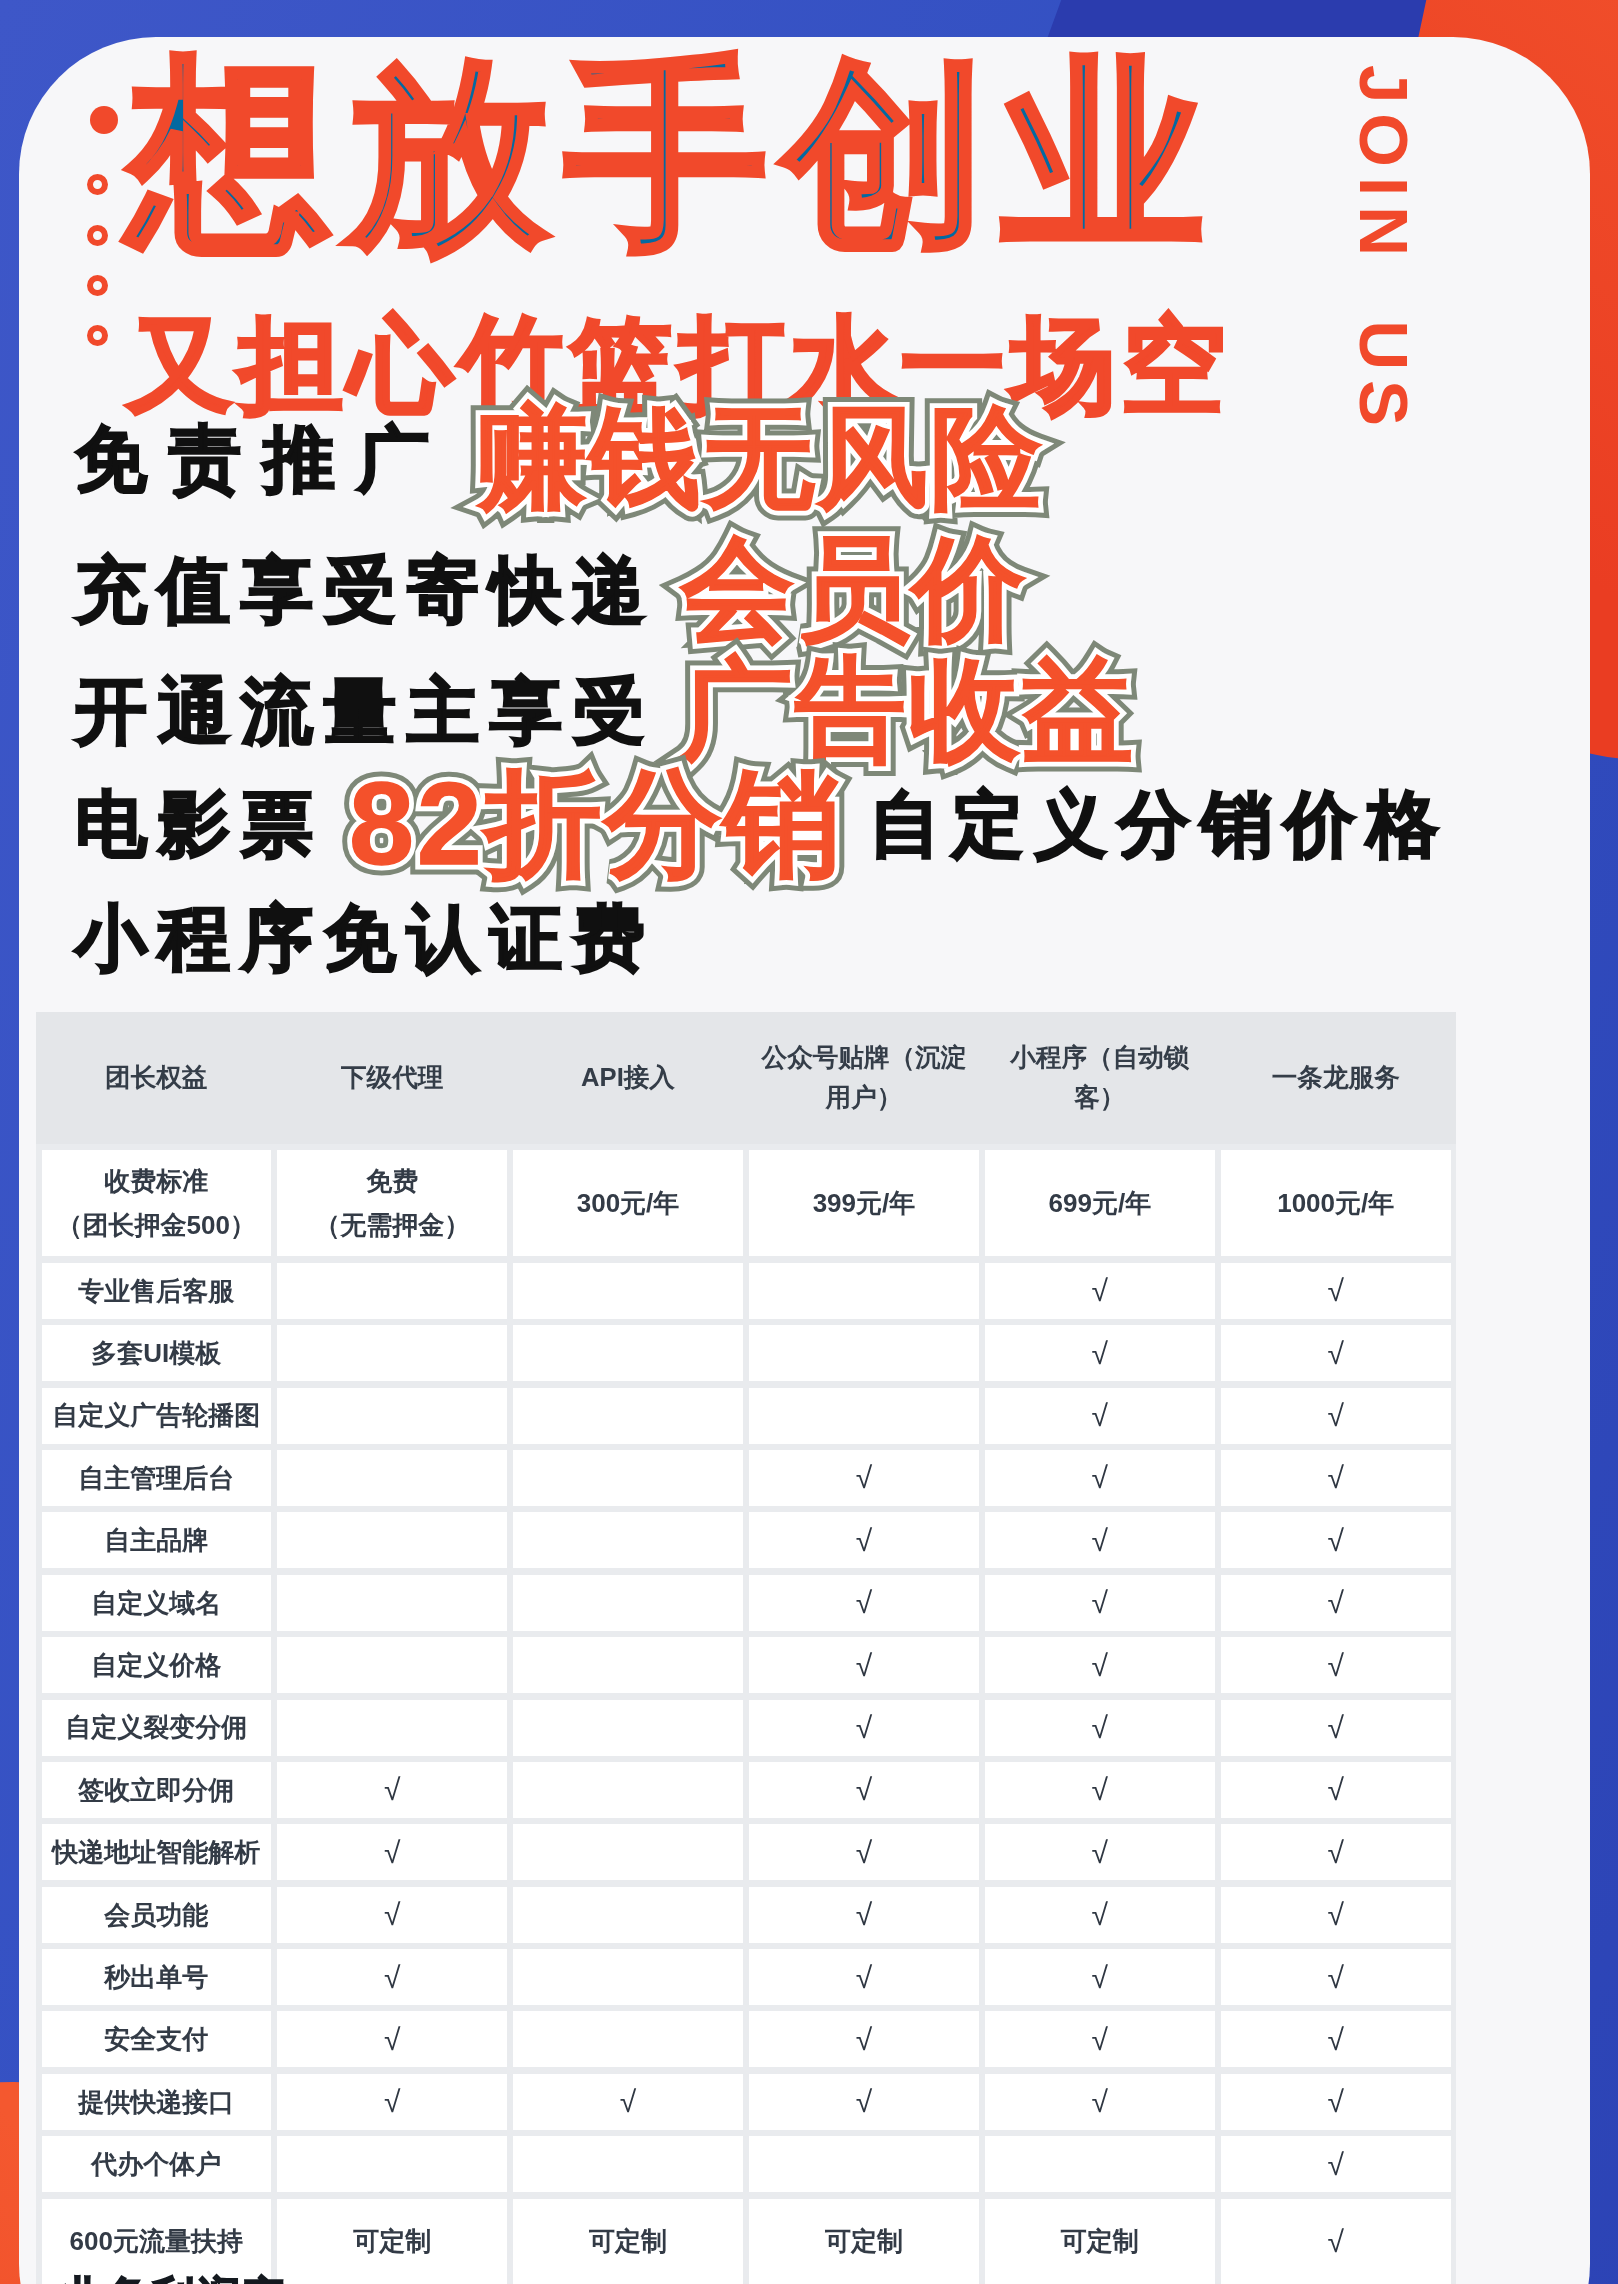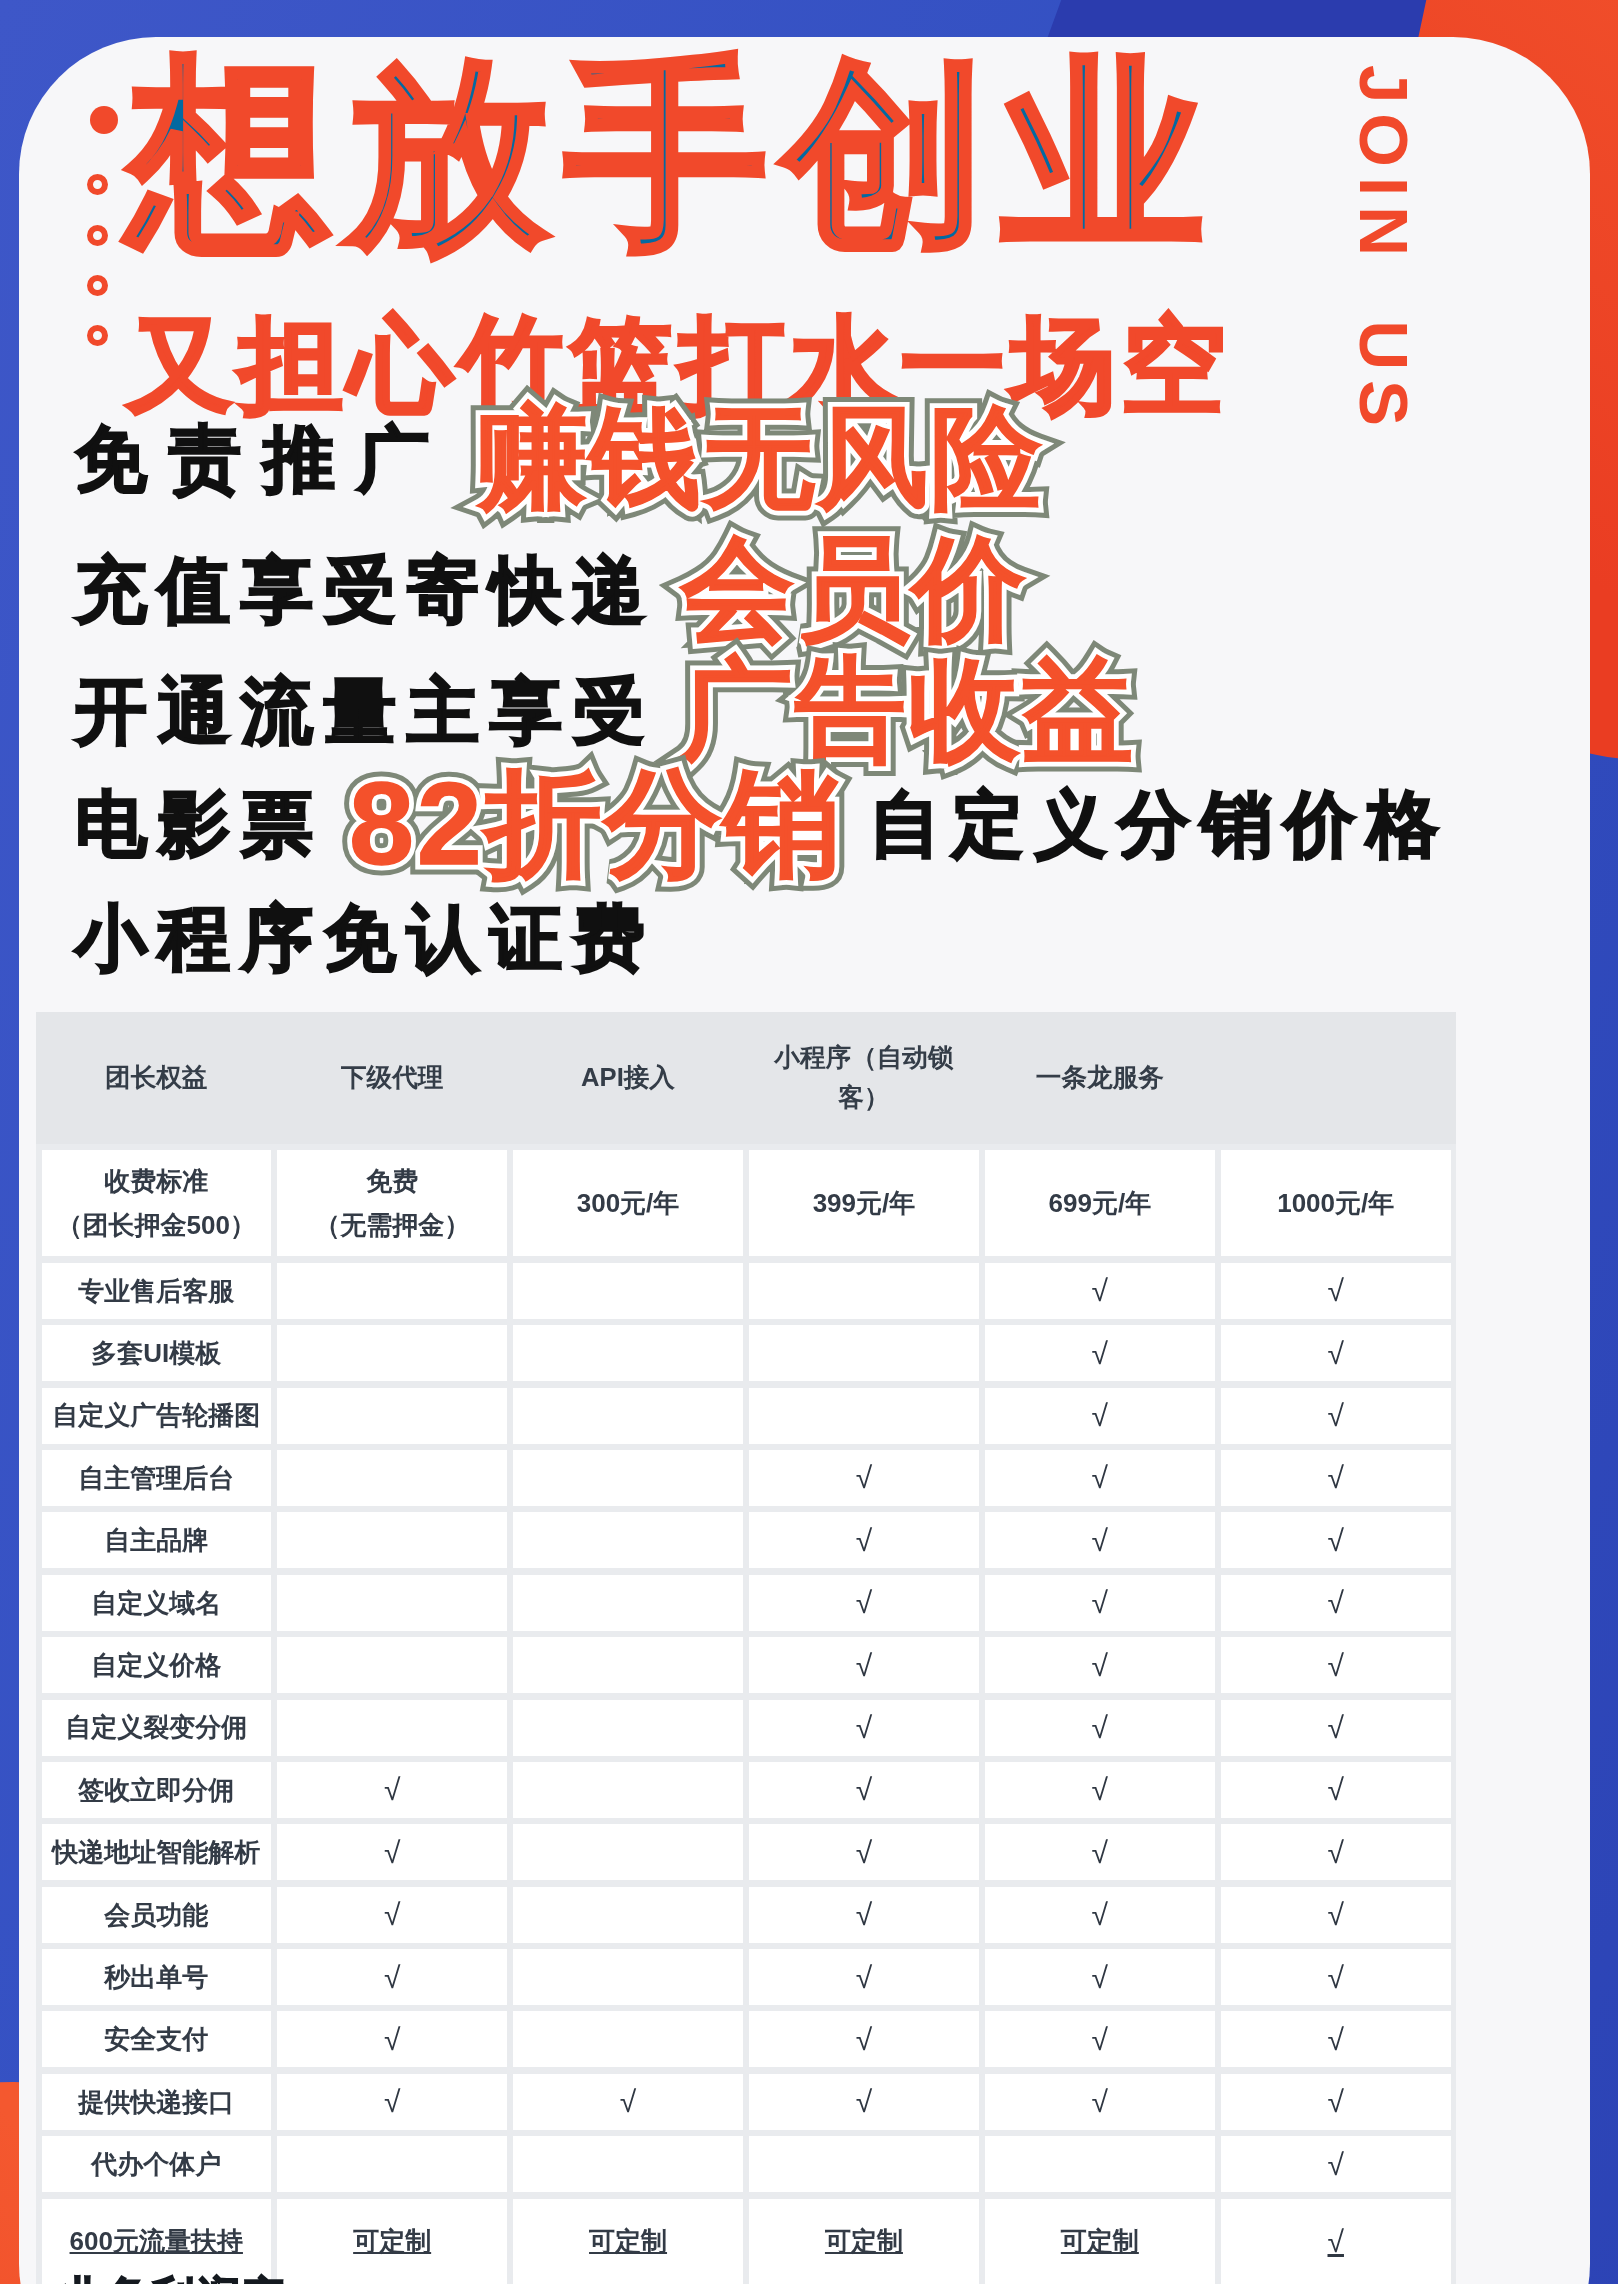--- a/index.html
+++ b/index.html
@@ -98,21 +98,21 @@
     font-size:25.6px; line-height:1.55; font-weight:700; color:#343D48; padding:0 2.7px;
   }
   .trow { display:grid; grid-template-columns:repeat(6,1fr); gap:6.4px; margin-top:6.4px; }
   .td {
     background:#FFFFFF; display:flex; align-items:center; justify-content:center;
     text-align:center; font-size:26px; line-height:1.7; font-weight:700;
     color:#333B46; white-space:pre-line; padding:0 2.7px;
   }
   .r-first .td { height:106px; }
   .r-std .td { height:56px; }
-  .r-last .td { height:85px;text-decoration:underline; }
+  .r-last .td { height:85px; }
   .td.check { font-size:30px; font-weight:400; color:#2F3742; }
   
   .profit-title {
     position:absolute; left:60px; top:2276px; z-index:3;
     font-size:43px; font-weight:900; color:#14191f; letter-spacing:2.7px;
     -webkit-text-stroke:1.8px #14191f; line-height:1;
   }
 </style>
 </head>
 <body>
@@ -153,20 +153,21 @@
 </div>
 <div class="bline l5">
   <span class="btext">小程序免认证费</span>
 </div>
 
 <div class="table">
   <div class="thead">
     <div class="th">团长权益</div>
     <div class="th">下级代理</div>
     <div class="th">API接入</div>
+    <div class="th">公众号贴牌（沉淀用户）</div>
     <div class="th">小程序（自动锁客）</div>
     <div class="th">一条龙服务</div>
   </div>
   <div>
       <div class="trow r-first">
         <div class="td label">收费标准
 （团长押金500）</div>
         <div class="td">免费
 （无需押金）</div>
         <div class="td">300元/年</div>

